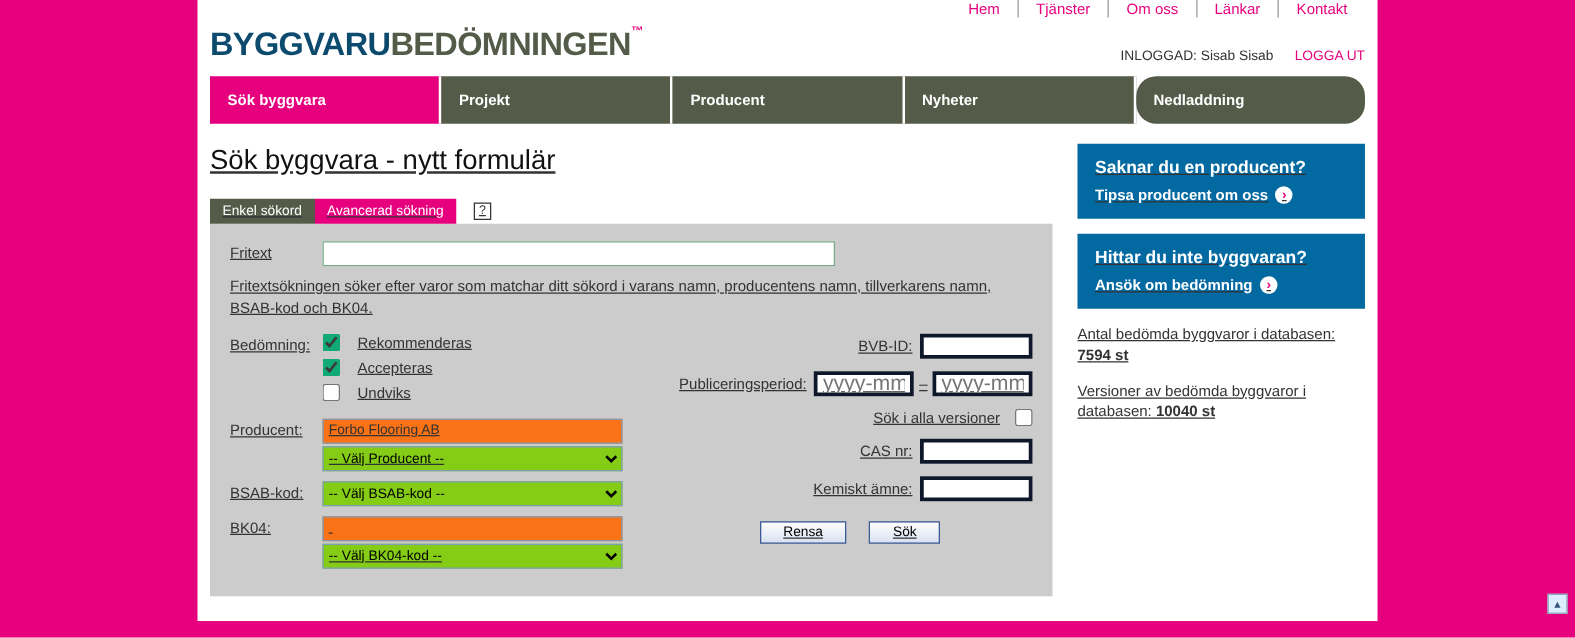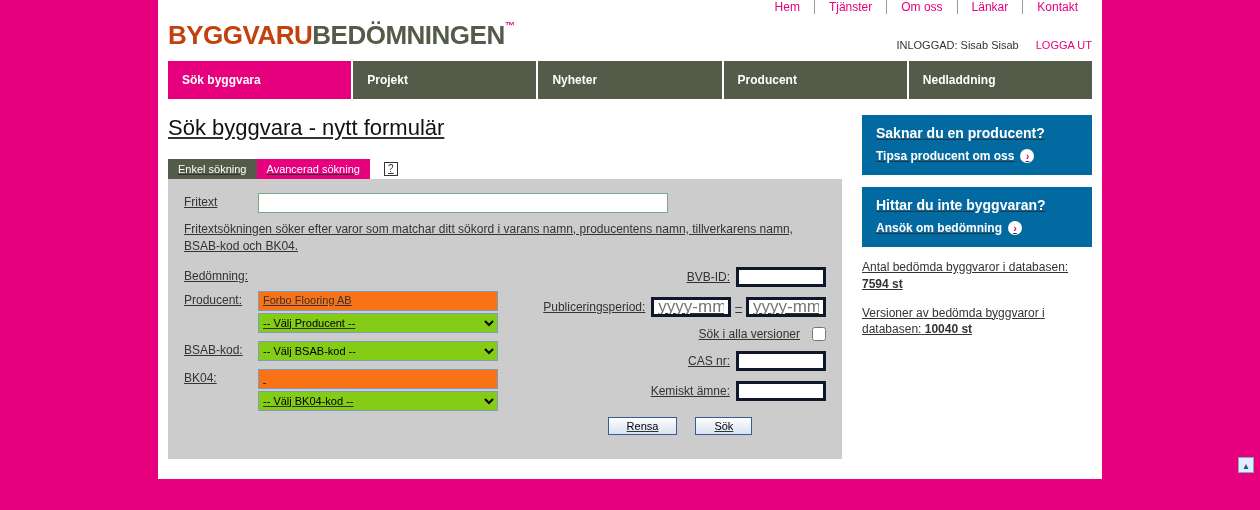--- a/index.html
+++ b/index.html
@@ -3,28 +3,28 @@
 <meta charset="utf-8">
 <style>
   * { box-sizing: border-box; margin: 0; padding: 0; }
   body { font-family: Arial, Helvetica, sans-serif; font-size: 12px; color: #333; background: #e6007e; }
   .page { width: 944px; margin: 0 auto; background: #fff; padding: 0 0 20px 0; }
   .topnav { display: flex; justify-content: flex-end; gap: 0; padding: 0 10px; font-size: 12px; }
   .topnav a { color: #e6007e; text-decoration: none; padding: 0 14px; border-left: 1px solid #999; }
   .topnav a:first-child { border-left: none; }
   .header-row { display: flex; justify-content: space-between; align-items: flex-end; padding: 6px 10px 10px 10px; }
   .logo { font-family: Arial, sans-serif; font-size: 26px; font-weight: 800; letter-spacing: -0.5px; position: relative; }
-  .logo .l1 { color: #c2410c; }
+  .logo .l1 { color: #0c4a6e; }
   .logo .l2 { color: #555b49; }
   .logo sup { color: #e6007e; font-size: 10px; vertical-align: top; }
   .login-info { font-size: 11px; color: #333; }
   .login-info a { color: #e6007e; text-decoration: none; margin-left: 14px; }
   .mainnav { display: flex; width: 924px; margin: 0 10px; }
   .mainnav .tab { flex: 1; background: #555b49; color: #fff; font-size: 12px; font-weight: bold; padding: 12px 14px; border-right: 2px solid #fff; cursor: pointer; }
-  .mainnav .tab:last-child { border-right: none; }
+  .mainnav .tab:last-child { border-right: none; border-radius: 16px; }
   .mainnav .tab.active { background: #e6007e; }
   .content { padding: 16px 10px 0 10px; display: flex; gap: 20px; align-items: flex-start; text-decoration: underline; }
   .left { flex: 1; }
   .right { width: 230px; }
   h1 { font-size: 22px; font-weight: normal; color: #111; margin-bottom: 18px; }
   .subtabs-row { display: flex; align-items: center; }
   .subtabs { display: flex; }
   .subtab { font-size: 11px; color: #fff; padding: 4px 10px; cursor: pointer; }
   .subtab.dark { background: #555b49; }
   .subtab.active { background: #e6007e; }
@@ -82,52 +82,66 @@
     <div class="login-info">
       <span>INLOGGAD:</span>
       <span>Sisab Sisab</span>
       <a href="#">LOGGA UT</a>
     </div>
   </div>
 
   <div class="mainnav">
     <div class="tab active">Sök byggvara</div>
     <div class="tab">Projekt</div>
+    <div class="tab">Producent</div>
     <div class="tab">Nyheter</div>
-    <div class="tab">Producent</div>
     <div class="tab">Nedladdning</div>
   </div>
 
   <div class="content">
     <div class="left">
       <h1>Sök byggvara - nytt formulär</h1>
 
       <div class="subtabs-row">
         <div class="subtabs">
-          <div class="subtab dark">Enkel sökning</div>
+          <div class="subtab dark">Enkel sökord</div>
           <div class="subtab active">Avancerad sökning</div>
         </div>
         <div class="help">?</div>
       </div>
 
       <div class="form-panel">
 
         <div class="row">
           <div class="lbl">Fritext</div>
           <div class="field fritext-field">
             <input type="text" style="">
           </div>
         </div>
         <div class="helptext">Fritextsökningen söker efter varor som matchar ditt sökord i varans namn, producentens namn, tillverkarens namn, BSAB-kod och BK04.</div>
 
         <div class="two-col">
           <div class="col-l">
 
             <div class="row" style="align-items:flex-start;">
               <div class="lbl">Bedömning:</div>
+              <div>
+                <div class="chk-row">
+                  <input type="checkbox" checked="" style="">
+                  <label>Rekommenderas</label>
+                </div>
+                <div class="chk-row">
+                  <input type="checkbox" checked="" style="">
+                  <label>Accepteras</label>
+                </div>
+                <div class="chk-row">
+                  <input type="checkbox" style="">
+                  <label>Undviks</label>
+                </div>
+              </div>
             </div>
 
             <div class="row" style="align-items:flex-start; margin-top:6px;">
               <div class="lbl">Producent:</div>
               <div class="select-stack">
                 <div class="sel-text">Forbo Flooring AB</div>
                 <select class="sel">
                   <option>-- Välj Producent --</option>
                 </select>
               </div>

